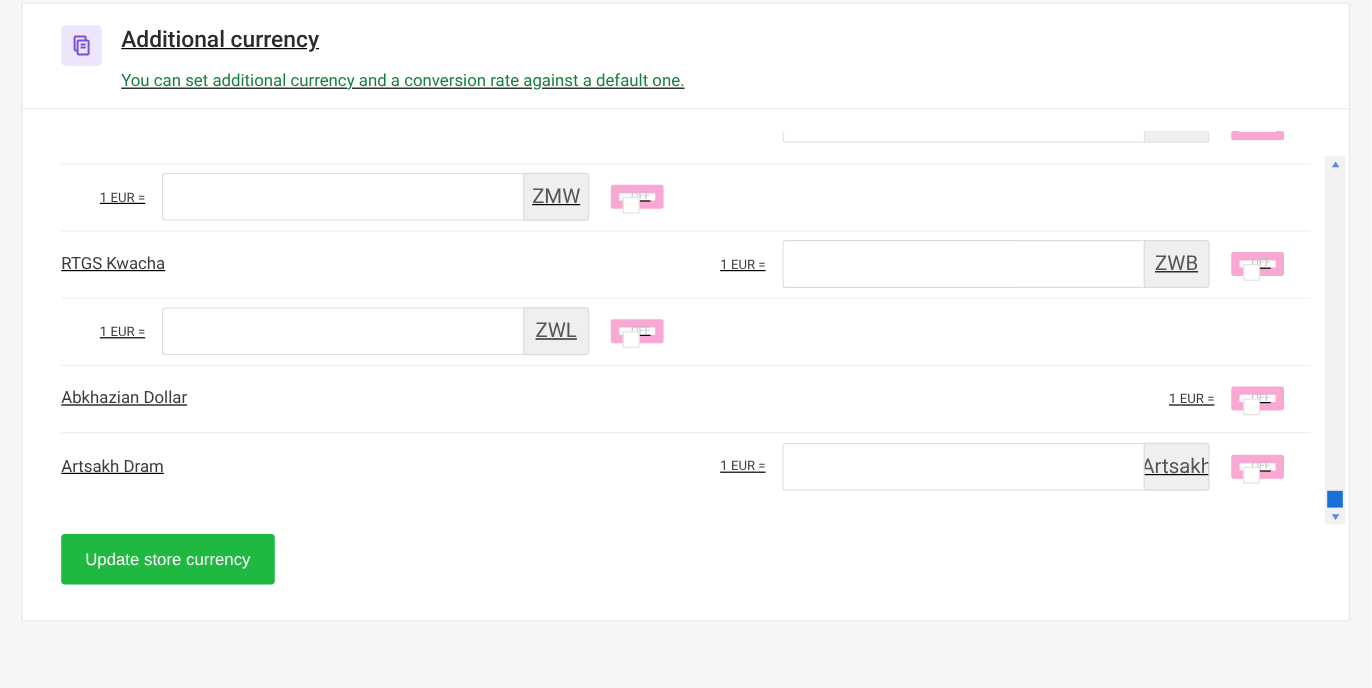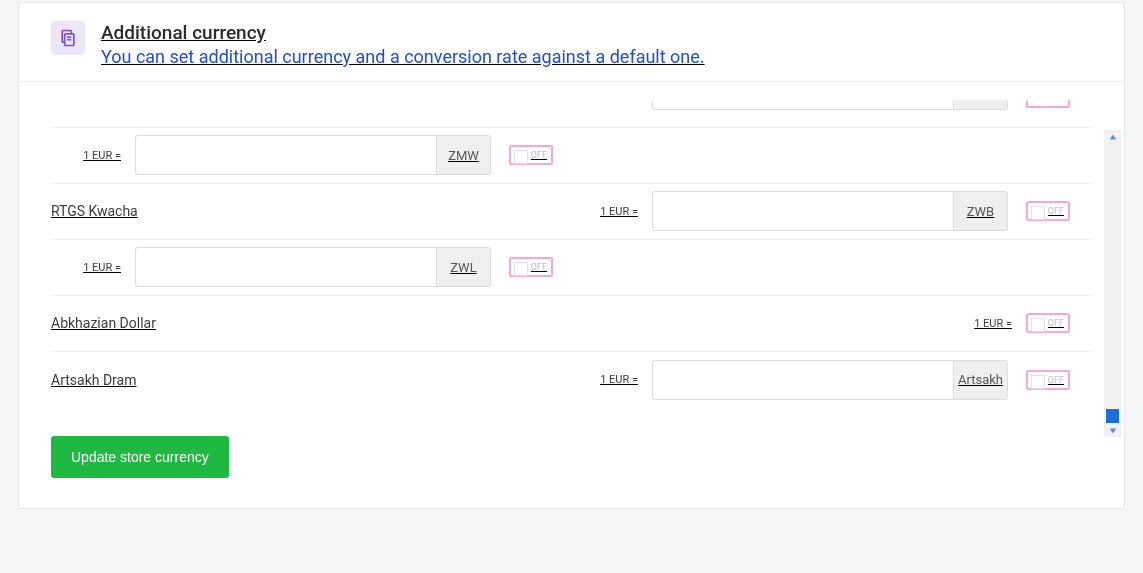--- a/index.html
+++ b/index.html
@@ -39,23 +39,23 @@
   flex-shrink: 0;
 }
 .icon-wrap svg { width: 20px; height: 20px; }
 .head-text h2 {
   font-size: 19px;
   font-weight: 500;
   color: #2b2b2b;
   line-height: 1.3;
 }
 .head-text p {
-  font-size: 18px;
-  color: #1d4ed8;
-  margin-top: 0;
+  font-size: 14px;
+  color: #15803d;
+  margin-top: 14px;
 }
 .divider {
   height: 1px;
   background: #eeeeee;
   margin: 0 0 24px 0;
 }
 .rows-wrap {
   position: relative;
   padding: 0 32px;
 }
@@ -99,29 +99,29 @@
 }
 .code-addon {
   width: 55px;
   background: #efefef;
   border: 1px solid #dcdcdc;
   border-top-right-radius: 3px;
   border-bottom-right-radius: 3px;
   display: flex;
   align-items: center;
   justify-content: center;
-  font-size: 13px;
+  font-size: 17px;
   color: #555;
   overflow: hidden;
   white-space: nowrap;
 }
 .toggle {
   width: 44px;
   height: 20px;
-  border: 2px solid #f9a8d4;
+  border: 7px solid #f9a8d4;
   border-radius: 2px;
   position: relative;
   display: flex;
   align-items: center;
   justify-content: flex-end;
   padding-right: 4px;
   font-size: 9px;
   color: #bdbdbd;
   cursor: pointer;
   margin-right: 22px;

